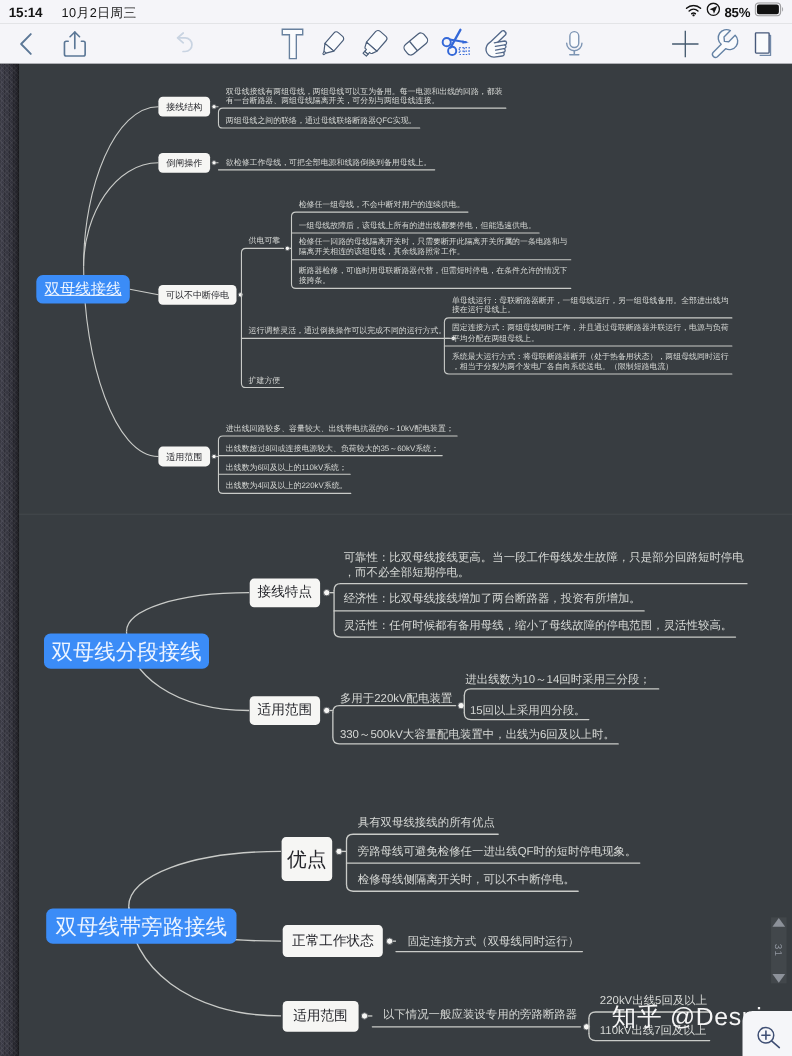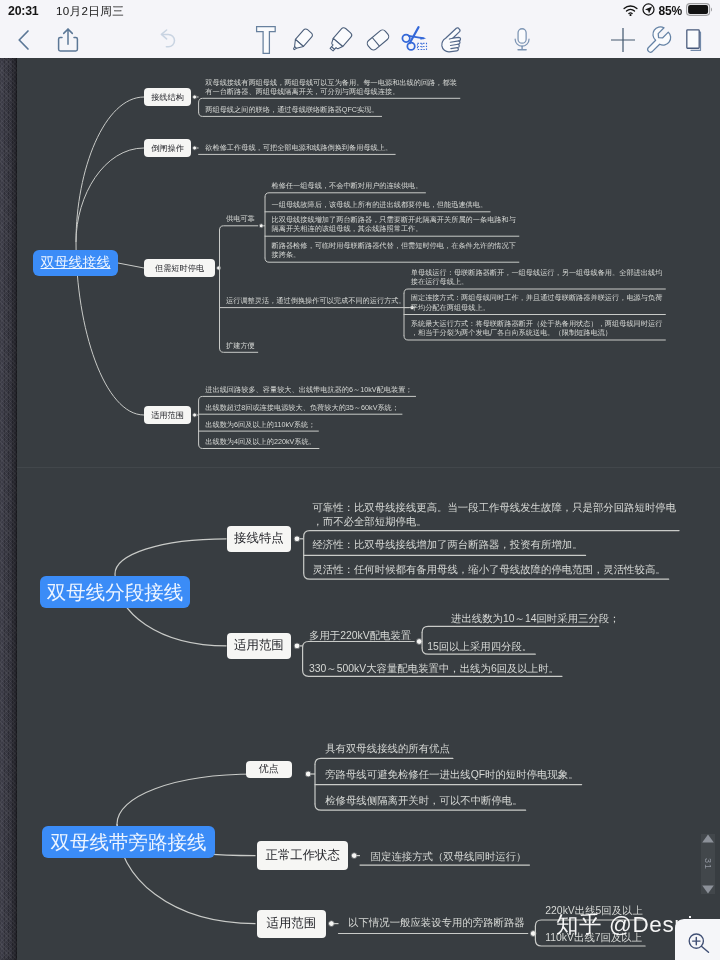--- a/index.html
+++ b/index.html
@@ -46,21 +46,21 @@
 .zoombtn{position:absolute;left:675px;top:861px;width:45px;height:41px;background:#f5f6f9;
          border-radius:9px 0 0 0;}
 .zoombtn svg{position:absolute;left:13px;top:12px;}
 </style>
 </head>
 <body>
 
 <div id="root">
 
   <div class="statusbar">
-    <div class="sb-time">20:31</div>
+    <div class="sb-time">15:14</div>
     <div class="sb-date">10月2日周三</div>
     <div class="sb-right">
       <span>
         <svg width="15" height="11" viewBox="0 0 15 11">
           <g fill="none" stroke="#121212" stroke-width="1.35" stroke-linecap="round">
             <path d="M1.1 3.5A9.4 9.4 0 0 1 13.9 3.5"></path>
             <path d="M3.5 6.0A6.1 6.1 0 0 1 11.5 6.0"></path>
             <path d="M5.85 8.45A2.8 2.8 0 0 1 9.15 8.45"></path>
           </g>
           <circle cx="7.5" cy="10.1" r="1.05" fill="#121212"></circle>
@@ -268,58 +268,58 @@
         <circle cx="533.240625" cy="875.5" r="2.9" fill="#f6f6f4" stroke="#595d61" stroke-width="0.9"></circle>
         <path d="M535.4 868 L535.4 882" fill="none" stroke="#c9cbc8" stroke-width="1.2"></path>
         <path d="M535.9406250000001 875.5 L535.4 875.5" fill="none" stroke="#c9cbc8" stroke-width="1.2"></path>
         <path d="M535.4 868 Q535.4 862 541.4 862 L645.89375 862" fill="none" stroke="#c9cbc8" stroke-width="1.2" stroke-linecap="round"></path>
         <path d="M535.4 882 Q535.4 888 541.4 888 L645.128125 888" fill="none" stroke="#c9cbc8" stroke-width="1.2" stroke-linecap="round"></path>
       </svg>
     <div id="mm">
         <div class="node nroot" style="left: 33px; top: 192px; width: 85px; height: 26px; font-size: 14px; text-decoration: underline;">双母线接线</div>
         <div class="node nbox" style="left: 144px; top: 30px; width: 47px; height: 18px; font-size: 8.2px;">接线结构</div>
         <div class="node nbox" style="left: 144px; top: 81px; width: 47px; height: 18px; font-size: 8.2px;">倒闸操作</div>
-        <div class="node nbox" style="left: 144px; top: 201px; width: 71px; height: 18px; font-size: 8.2px;">但需短时停电</div>
+        <div class="node nbox" style="left: 144px; top: 201px; width: 71px; height: 18px; font-size: 8.2px;">可以不中断停电</div>
         <div class="node nbox" style="left: 144px; top: 348px; width: 47px; height: 18px; font-size: 8.2px;">适用范围</div>
         <div class="ntxt" style="left: 205.3px; top: 20.15px; font-size: 7.2px; line-height: 9.3px;">双母线接线有两组母线，两组母线可以互为备用。每一电源和出线的回路，都装
 有一台断路器、两组母线隔离开关，可分别与两组母线连接。</div>
         <div class="ntxt" style="left: 205.3px; top: 46.8px; font-size: 7.2px; line-height: 9.6px;">两组母线之间的联络，通过母线联络断路器QFC实现。</div>
         <div class="ntxt" style="left: 205.3px; top: 84.7px; font-size: 7.2px; line-height: 9.6px;">欲检修工作母线，可把全部电源和线路倒换到备用母线上。</div>
         <div class="ntxt" style="left: 205.3px; top: 327px; font-size: 7.2px; line-height: 9.6px;">进出线回路较多、容量较大、出线带电抗器的6～10kV配电装置；</div>
         <div class="ntxt" style="left: 205.3px; top: 344.7px; font-size: 7.2px; line-height: 9.6px;">出线数超过8回或连接电源较大、负荷较大的35～60kV系统；</div>
         <div class="ntxt" style="left: 205.3px; top: 361.6px; font-size: 7.2px; line-height: 9.6px;">出线数为6回及以上的110kV系统；</div>
         <div class="ntxt" style="left: 205.3px; top: 379px; font-size: 7.2px; line-height: 9.6px;">出线数为4回及以上的220kV系统。</div>
         <div class="ntxt" style="left: 226px; top: 156.2px; font-size: 7.2px; line-height: 9.6px;">供电可靠</div>
         <div class="ntxt" style="left: 226px; top: 238px; font-size: 7.2px; line-height: 9.6px;">运行调整灵活，通过倒换操作可以完成不同的运行方式。</div>
         <div class="ntxt" style="left: 226px; top: 282.7px; font-size: 7.2px; line-height: 9.6px;">扩建方便</div>
         <div class="ntxt" style="left: 271.5px; top: 123.2px; font-size: 7.2px; line-height: 9.6px;">检修任一组母线，不会中断对用户的连续供电。</div>
         <div class="ntxt" style="left: 271.5px; top: 142.2px; font-size: 7.2px; line-height: 9.6px;">一组母线故障后，该母线上所有的进出线都要停电，但能迅速供电。</div>
-        <div class="ntxt" style="left: 271.5px; top: 157.15px; font-size: 7.2px; line-height: 9.3px;">比双母线接线增加了两台断路器，只需要断开此隔离开关所属的一条电路和与
+        <div class="ntxt" style="left: 271.5px; top: 157.15px; font-size: 7.2px; line-height: 9.3px;">检修任一回路的母线隔离开关时，只需要断开此隔离开关所属的一条电路和与
 隔离开关相连的该组母线，其余线路照常工作。</div>
         <div class="ntxt" style="left: 271.5px; top: 183.15px; font-size: 7.2px; line-height: 9.3px;">断路器检修，可临时用母联断路器代替，但需短时停电，在条件允许的情况下
 接跨条。</div>
         <div class="ntxt" style="left: 410.8px; top: 209.85px; font-size: 7.2px; line-height: 9.3px;">单母线运行：母联断路器断开，一组母线运行，另一组母线备用。全部进出线均
 接在运行母线上。</div>
         <div class="ntxt" style="left: 410.8px; top: 235.35px; font-size: 7.2px; line-height: 9.3px;">固定连接方式：两组母线同时工作，并且通过母联断路器并联运行，电源与负荷
 平均分配在两组母线上。</div>
         <div class="ntxt" style="left: 410.8px; top: 260.95px; font-size: 7.2px; line-height: 9.3px;">系统最大运行方式：将母联断路器断开（处于热备用状态），两组母线同时运行
 ，相当于分裂为两个发电厂各自向系统送电。（限制短路电流）</div>
         <div class="node nroot" style="left: 40px; top: 518px; width: 150px; height: 32px; font-size: 19.5px;">双母线分段接线</div>
         <div class="node nbox" style="left: 226.5px; top: 467.6px; width: 64.8px; height: 26.4px; font-size: 12.4px;">接线特点</div>
         <div class="node nbox" style="left: 226.5px; top: 574.8px; width: 64.8px; height: 26.2px; font-size: 12.4px;">适用范围</div>
         <div class="ntxt" style="left: 312.4px; top: 442.6px; font-size: 10.4px; line-height: 14.8px;">可靠性：比双母线接线更高。当一段工作母线发生故障，只是部分回路短时停电
 ，而不必全部短期停电。</div>
         <div class="ntxt" style="left: 312.4px; top: 480.35px; font-size: 10.4px; line-height: 13.9px;">经济性：比双母线接线增加了两台断路器，投资有所增加。</div>
         <div class="ntxt" style="left: 312.4px; top: 504.75px; font-size: 10.4px; line-height: 13.9px;">灵活性：任何时候都有备用母线，缩小了母线故障的停电范围，灵活性较高。</div>
         <div class="ntxt" style="left: 309px; top: 571.05px; font-size: 10.4px; line-height: 13.9px;">多用于220kV配电装置</div>
         <div class="ntxt" style="left: 309px; top: 603.65px; font-size: 10.4px; line-height: 13.9px;">330～500kV大容量配电装置中，出线为6回及以上时。</div>
-        <div class="ntxt" style="left: 451px; top: 554.15px; font-size: 10.4px; line-height: 13.9px;">进出线数为10～14回时采用三分段；</div>
+        <div class="ntxt" style="left: 423px; top: 554.15px; font-size: 10.4px; line-height: 13.9px;">进出线数为10～14回时采用三分段；</div>
         <div class="ntxt" style="left: 427.2px; top: 581.65px; font-size: 10.4px; line-height: 13.9px;">15回以上采用四分段。</div>
         <div class="node nroot" style="left: 42px; top: 768px; width: 173px; height: 32px; font-size: 19.5px;">双母线带旁路接线</div>
-        <div class="node nbox" style="left: 246px; top: 702.6px; width: 45.6px; height: 17px; font-size: 10px;">优点</div>
+        <div class="node nbox" style="left: 256px; top: 702.6px; width: 45.6px; height: 40px; font-size: 18px;">优点</div>
         <div class="node nbox" style="left: 256.9px; top: 783.4px; width: 91.6px; height: 28.4px; font-size: 12.4px;">正常工作状态</div>
         <div class="node nbox" style="left: 256.9px; top: 851.6px; width: 68.8px; height: 28px; font-size: 12.4px;">适用范围</div>
         <div class="ntxt" style="left: 325.2px; top: 684.25px; font-size: 10.4px; line-height: 13.9px;">具有双母线接线的所有优点</div>
         <div class="ntxt" style="left: 325.2px; top: 710.35px; font-size: 10.4px; line-height: 13.9px;">旁路母线可避免检修任一进出线QF时的短时停电现象。</div>
         <div class="ntxt" style="left: 325.2px; top: 735.65px; font-size: 10.4px; line-height: 13.9px;">检修母线侧隔离开关时，可以不中断停电。</div>
         <div class="ntxt" style="left: 370.6px; top: 791.65px; font-size: 10.4px; line-height: 13.9px;">固定连接方式（双母线同时运行）</div>
         <div class="ntxt" style="left: 348.1px; top: 858.55px; font-size: 10.4px; line-height: 13.9px; font-family: Liberation Mono, monospace;">以下情况一般应装设专用的旁路断路器</div>
         <div class="ntxt" style="left: 545.3px; top: 846.15px; font-size: 10.4px; line-height: 13.9px;">220kV出线5回及以上</div>
         <div class="ntxt" style="left: 545.3px; top: 872.75px; font-size: 10.4px; line-height: 13.9px;">110kV出线7回及以上</div>
       </div>

